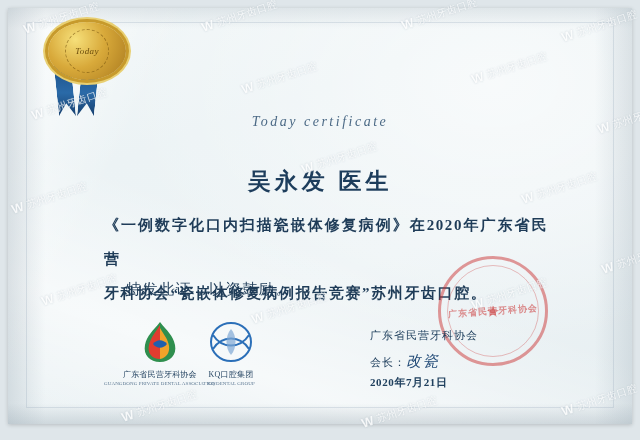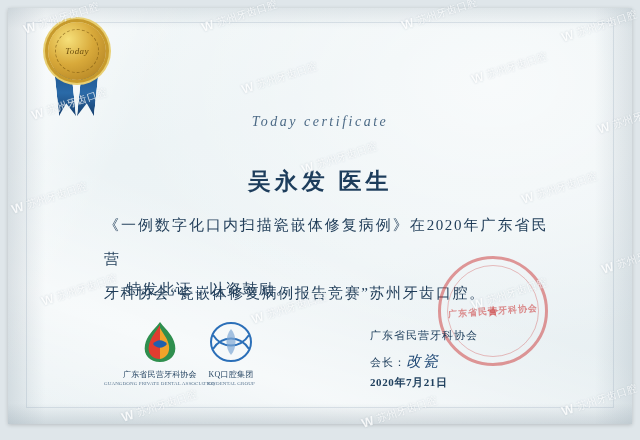--- a/index.html
+++ b/index.html
@@ -75,21 +75,21 @@
     width: 17px;
     height: 58px;
     background: linear-gradient(180deg, #1b4a80 0%, #2a6aa8 60%, #17406f 100%);
   }
   .seal .ribbon-l { left: 22px; transform: skewX(6deg); clip-path: polygon(0 0, 100% 0, 100% 100%, 50% 78%, 0 100%); }
   .seal .ribbon-r { left: 46px; transform: skewX(-6deg); clip-path: polygon(0 0, 100% 0, 100% 100%, 50% 78%, 0 100%); }
   .seal .medal {
     position: absolute;
     left: 14px;
     top: 10px;
-    width: 58px;
+    width: 78px;
     height: 58px;
     border-radius: 50%;
     background: radial-gradient(circle at 35% 30%, #f6e07a 0%, #d8a93a 45%, #a9791d 100%);
     box-shadow: 0 0 0 3px #c79a2c, 0 0 0 5px #e8cf72, 0 1px 3px rgba(0,0,0,0.35);
     display: flex;
     align-items: center;
     justify-content: center;
   }
   .seal .medal-inner {
     width: 42px;
@@ -152,20 +152,21 @@
     position: absolute;
     left: 96px;
     right: 84px;
     top: 200px;
     font-family: "Liberation Serif", serif;
     font-size: 15px;
     line-height: 34px;
     letter-spacing: 1.6px;
     color: #1f3c58;
     text-align: justify;
+    font-weight: bold;
   }
   .body-line-2 { text-indent: 0; }
   .closing {
     position: absolute;
     left: 118px;
     top: 272px;
     font-family: "Liberation Serif", serif;
     font-size: 15px;
     letter-spacing: 1.6px;
     color: #1f3c58;

